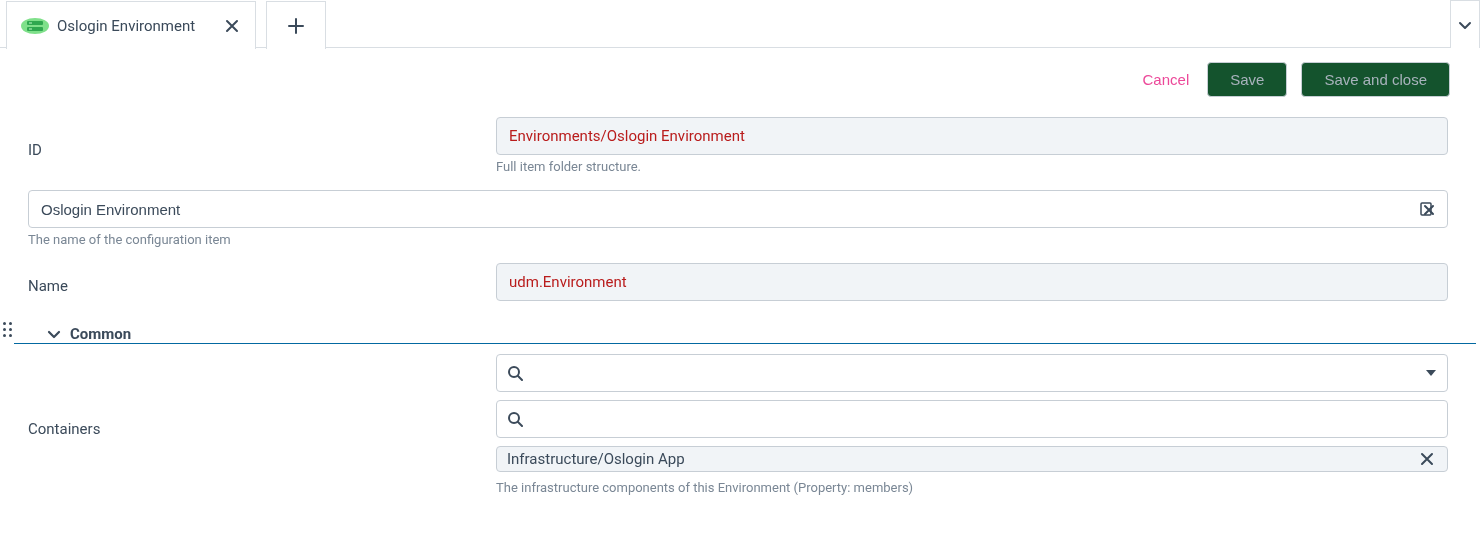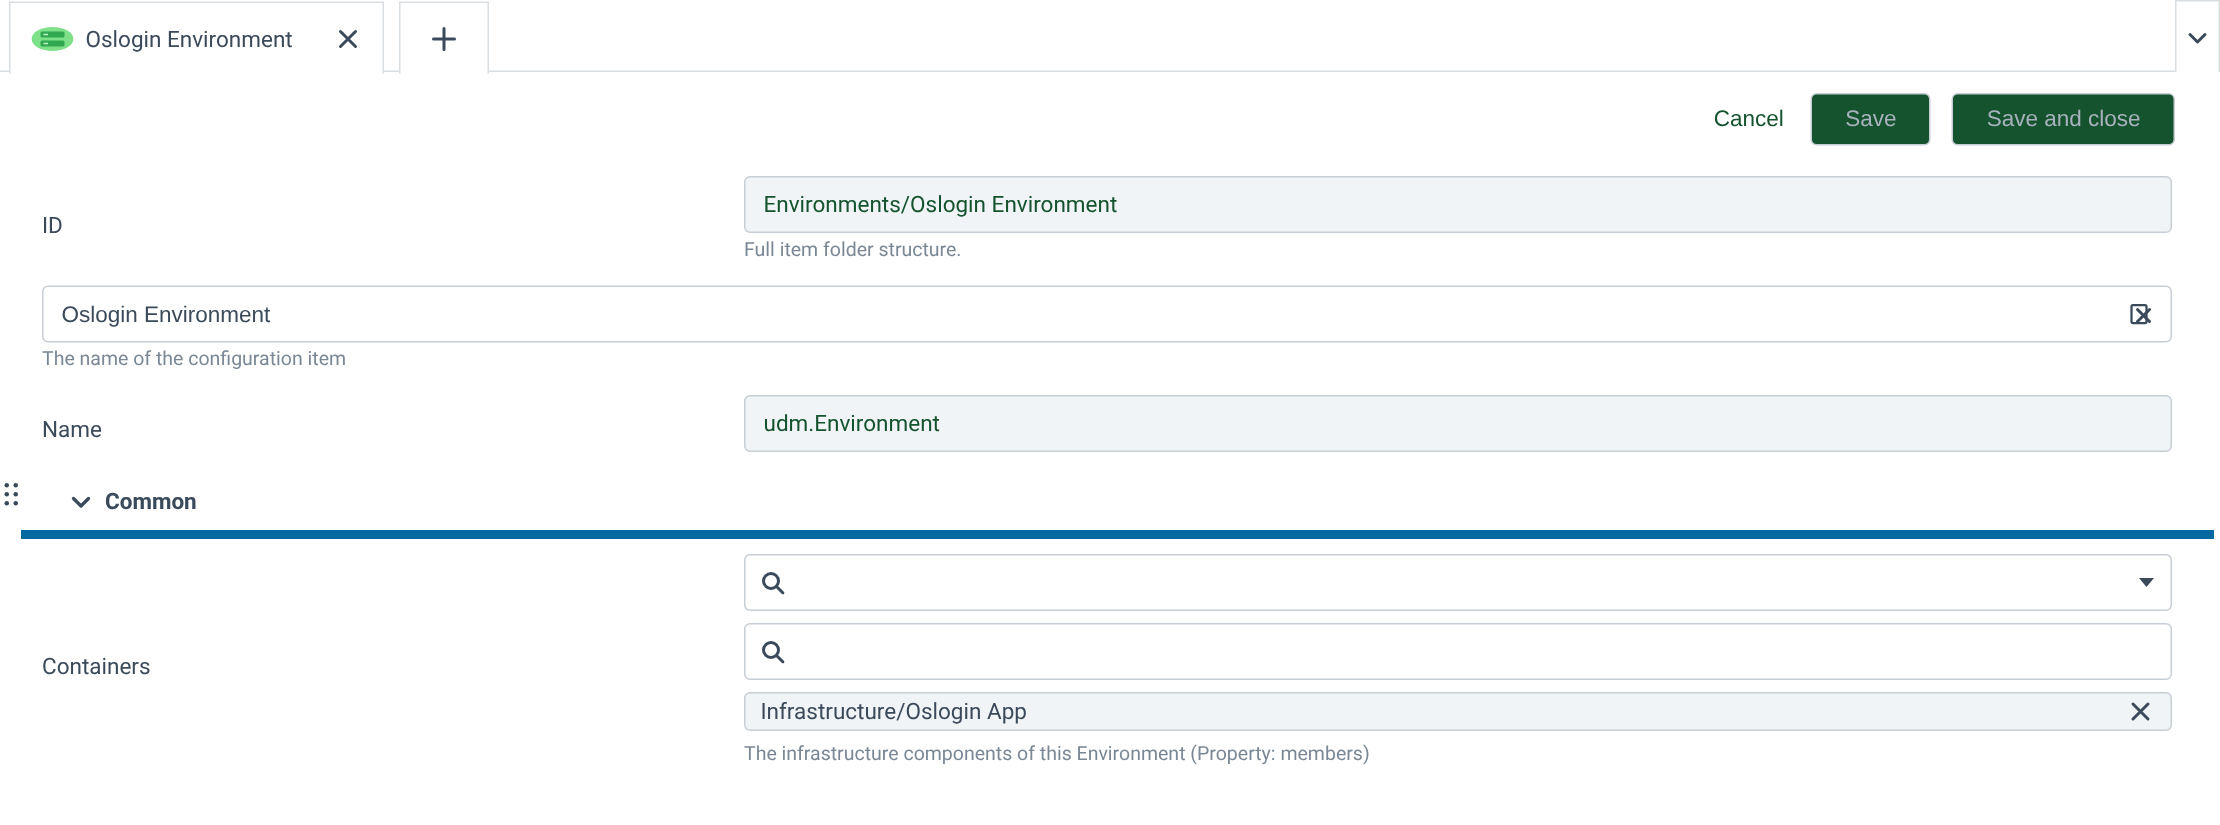--- a/index.html
+++ b/index.html
@@ -70,21 +70,21 @@
     .actions-row {
       display:flex;
       justify-content:flex-end;
       align-items:center;
       padding: 14px 30px 10px 0;
       gap: 14px;
     }
     .btn-link {
       background:none;
       border:none;
-      color:#14532d;
+      color:#ec4899;
       font-size: 15px;
       cursor:pointer;
       padding: 8px 4px;
     }
     .btn-outline {
       border: 1px solid #c7ced5;
       background: #14532d;
       color: #a8b2bc;
       border-radius: 4px;
       padding: 8px 22px;
@@ -131,21 +131,21 @@
     .field-label .req { color: #d0021b; margin-left:2px; }
     .field-control { flex:1; }
 
     .input-like {
       width: 100%;
       border: 1px solid #c7ced5;
       border-radius: 4px;
       height: 38px;
       padding: 0 12px;
       font-size: 15px;
-      color: #14532d;
+      color: #b91c1c;
       display:flex;
       align-items:center;
       background:#fff;
     }
     .input-readonly {
       background: #f1f4f7;
     }
     input.text-input {
       width: 100%;
       border: 1px solid #c7ced5;
@@ -163,22 +163,22 @@
       color:#3b4a5a; cursor:pointer;
     }
     .helper {
       font-size: 13px;
       color: #7a8795;
       margin-top: 4px;
     }
 
     
     .section-head-row {
-      border-bottom: 6px solid #0369a1;
-      padding-bottom: 10px;
+      border-bottom: 1px solid #0369a1;
+      padding-bottom: 0;
     }
     .section-head-inner {
       display:flex;
       align-items:center;
       gap:8px;
       padding: 8px 0 0 18px;
       cursor:pointer;
     }
     .section-head-row .title {
       font-weight: 700;

